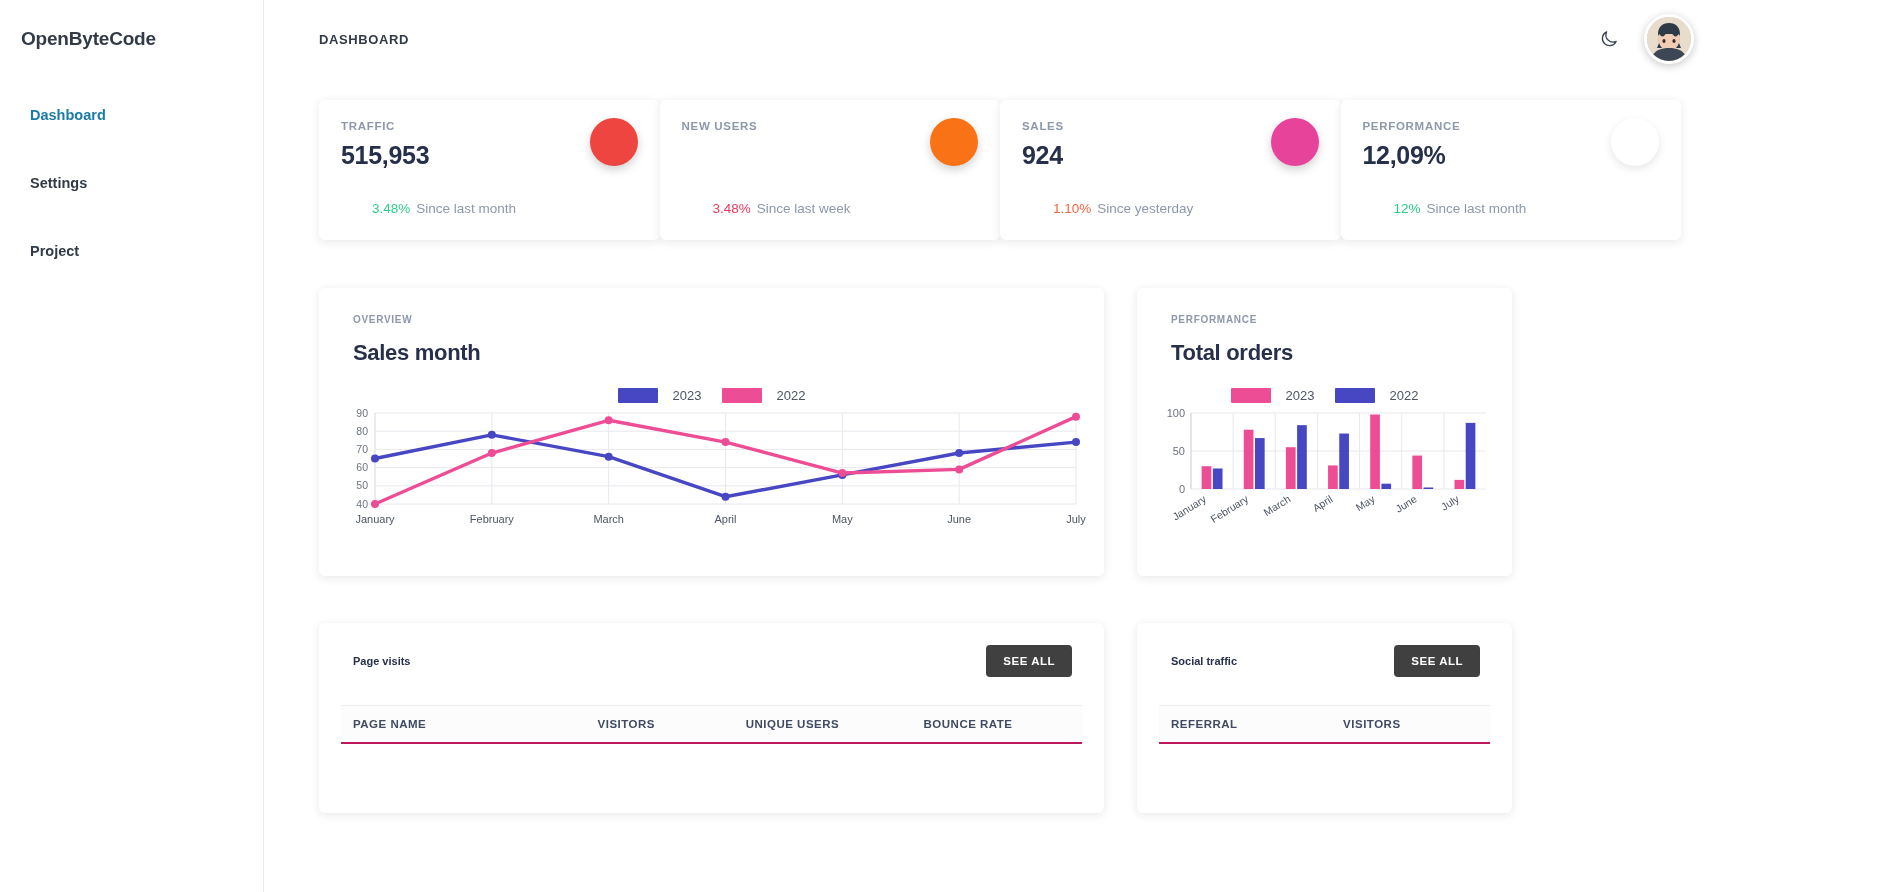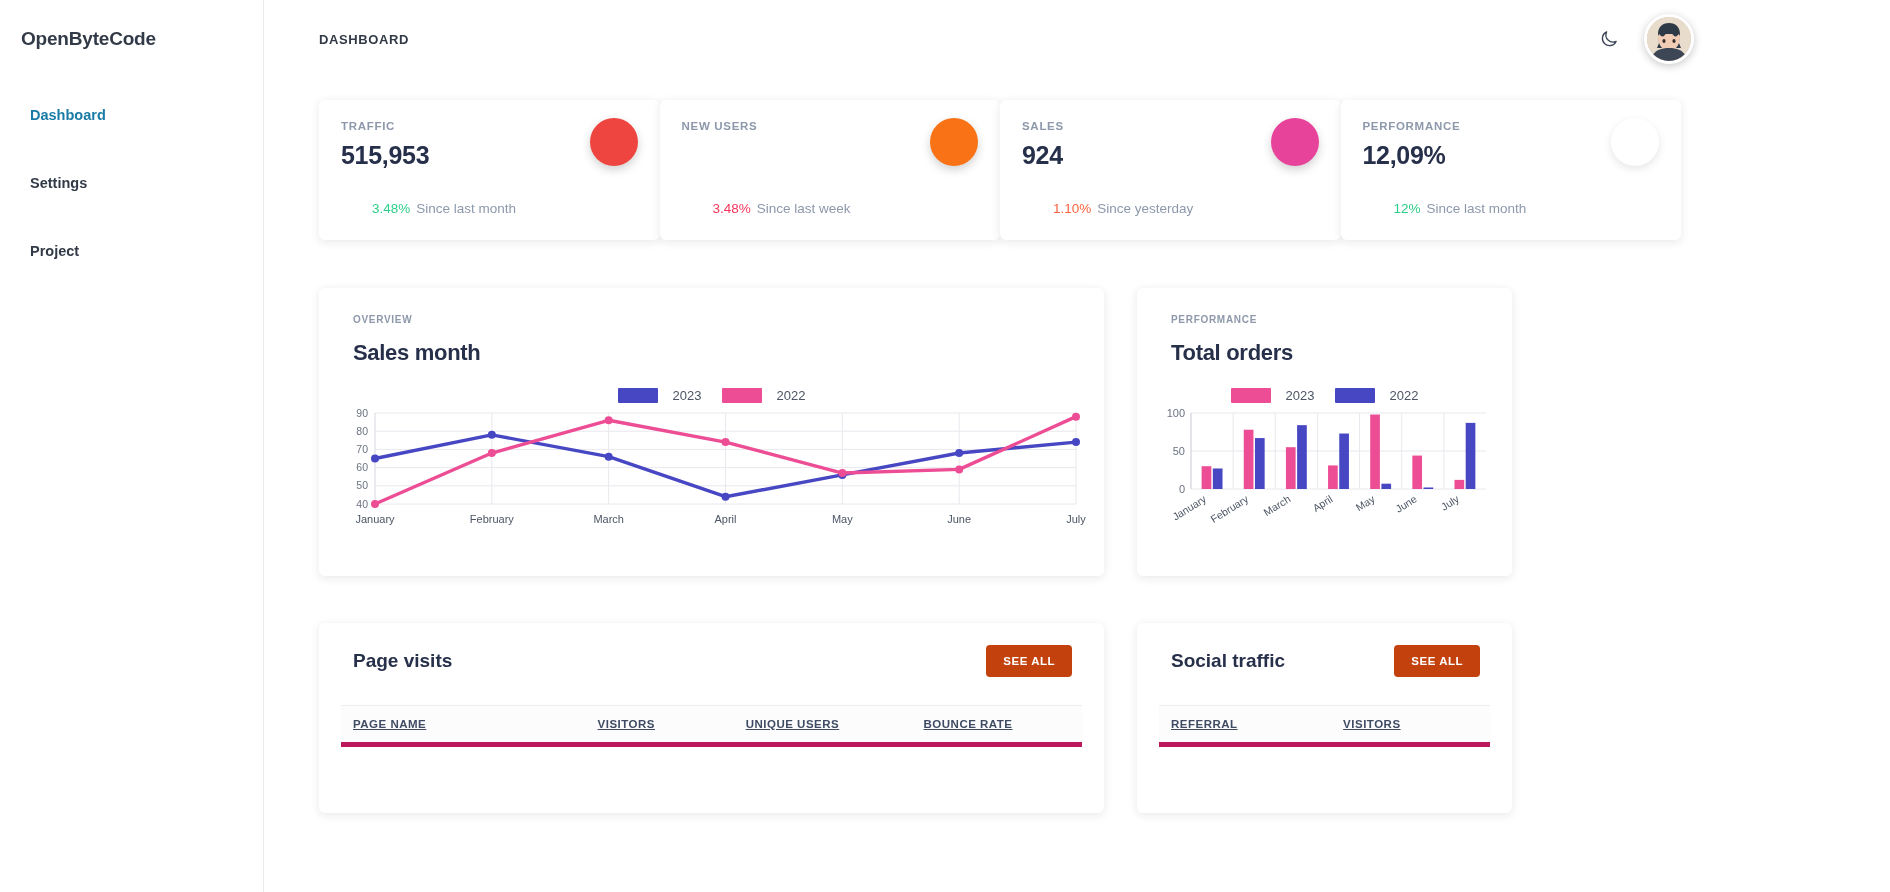--- a/index.html
+++ b/index.html
@@ -118,35 +118,34 @@
     background: #fff; border-radius: 6px;
     box-shadow: 0 2px 10px rgba(22,28,45,.10);
     padding: 22px 22px 0 22px;
   }
   .table-card.left { width: 785px; height: 190px; }
   .table-card.right { width: 375px; height: 190px; }
   .table-head {
     display: flex; align-items: center; justify-content: space-between;
     padding: 0 10px 0 12px;
   }
-  .table-title { font-size: 19px; font-weight: bold; color: #27304a; }
+  .table-title { font-size: 11px; font-weight: bold; color: #27304a; }
   .see-all-btn {
-    background: #c2410c; color: #fff; border: none;
+    background: #404040; color: #fff; border: none;
     font-size: 11.5px; font-weight: bold; letter-spacing: 0.5px;
     padding: 10px 17px; border-radius: 4px; cursor: pointer;
     font-family: "Liberation Sans", sans-serif;
   }
   .tbl { width: 100%; border-collapse: collapse; margin-top: 28px; }
   .tbl th {
     text-align: left; font-size: 11.5px; font-weight: bold;
     color: #3f4b63; letter-spacing: 0.5px; text-transform: uppercase;
     padding: 12px 8px 12px 12px;
-    border-top: 1px solid #eaedf2; border-bottom: 5px solid #be185d;
+    border-top: 1px solid #eaedf2; border-bottom: 2px solid #be185d;
     background: #fcfcfd;
-    text-decoration: underline;
   }
   svg text { font-family: "Liberation Sans", sans-serif; }
 </style>
 </head>
 <body>
 
 <div class="app">
 
   <aside class="sidebar">
     <div class="brand">OpenByteCode</div>

